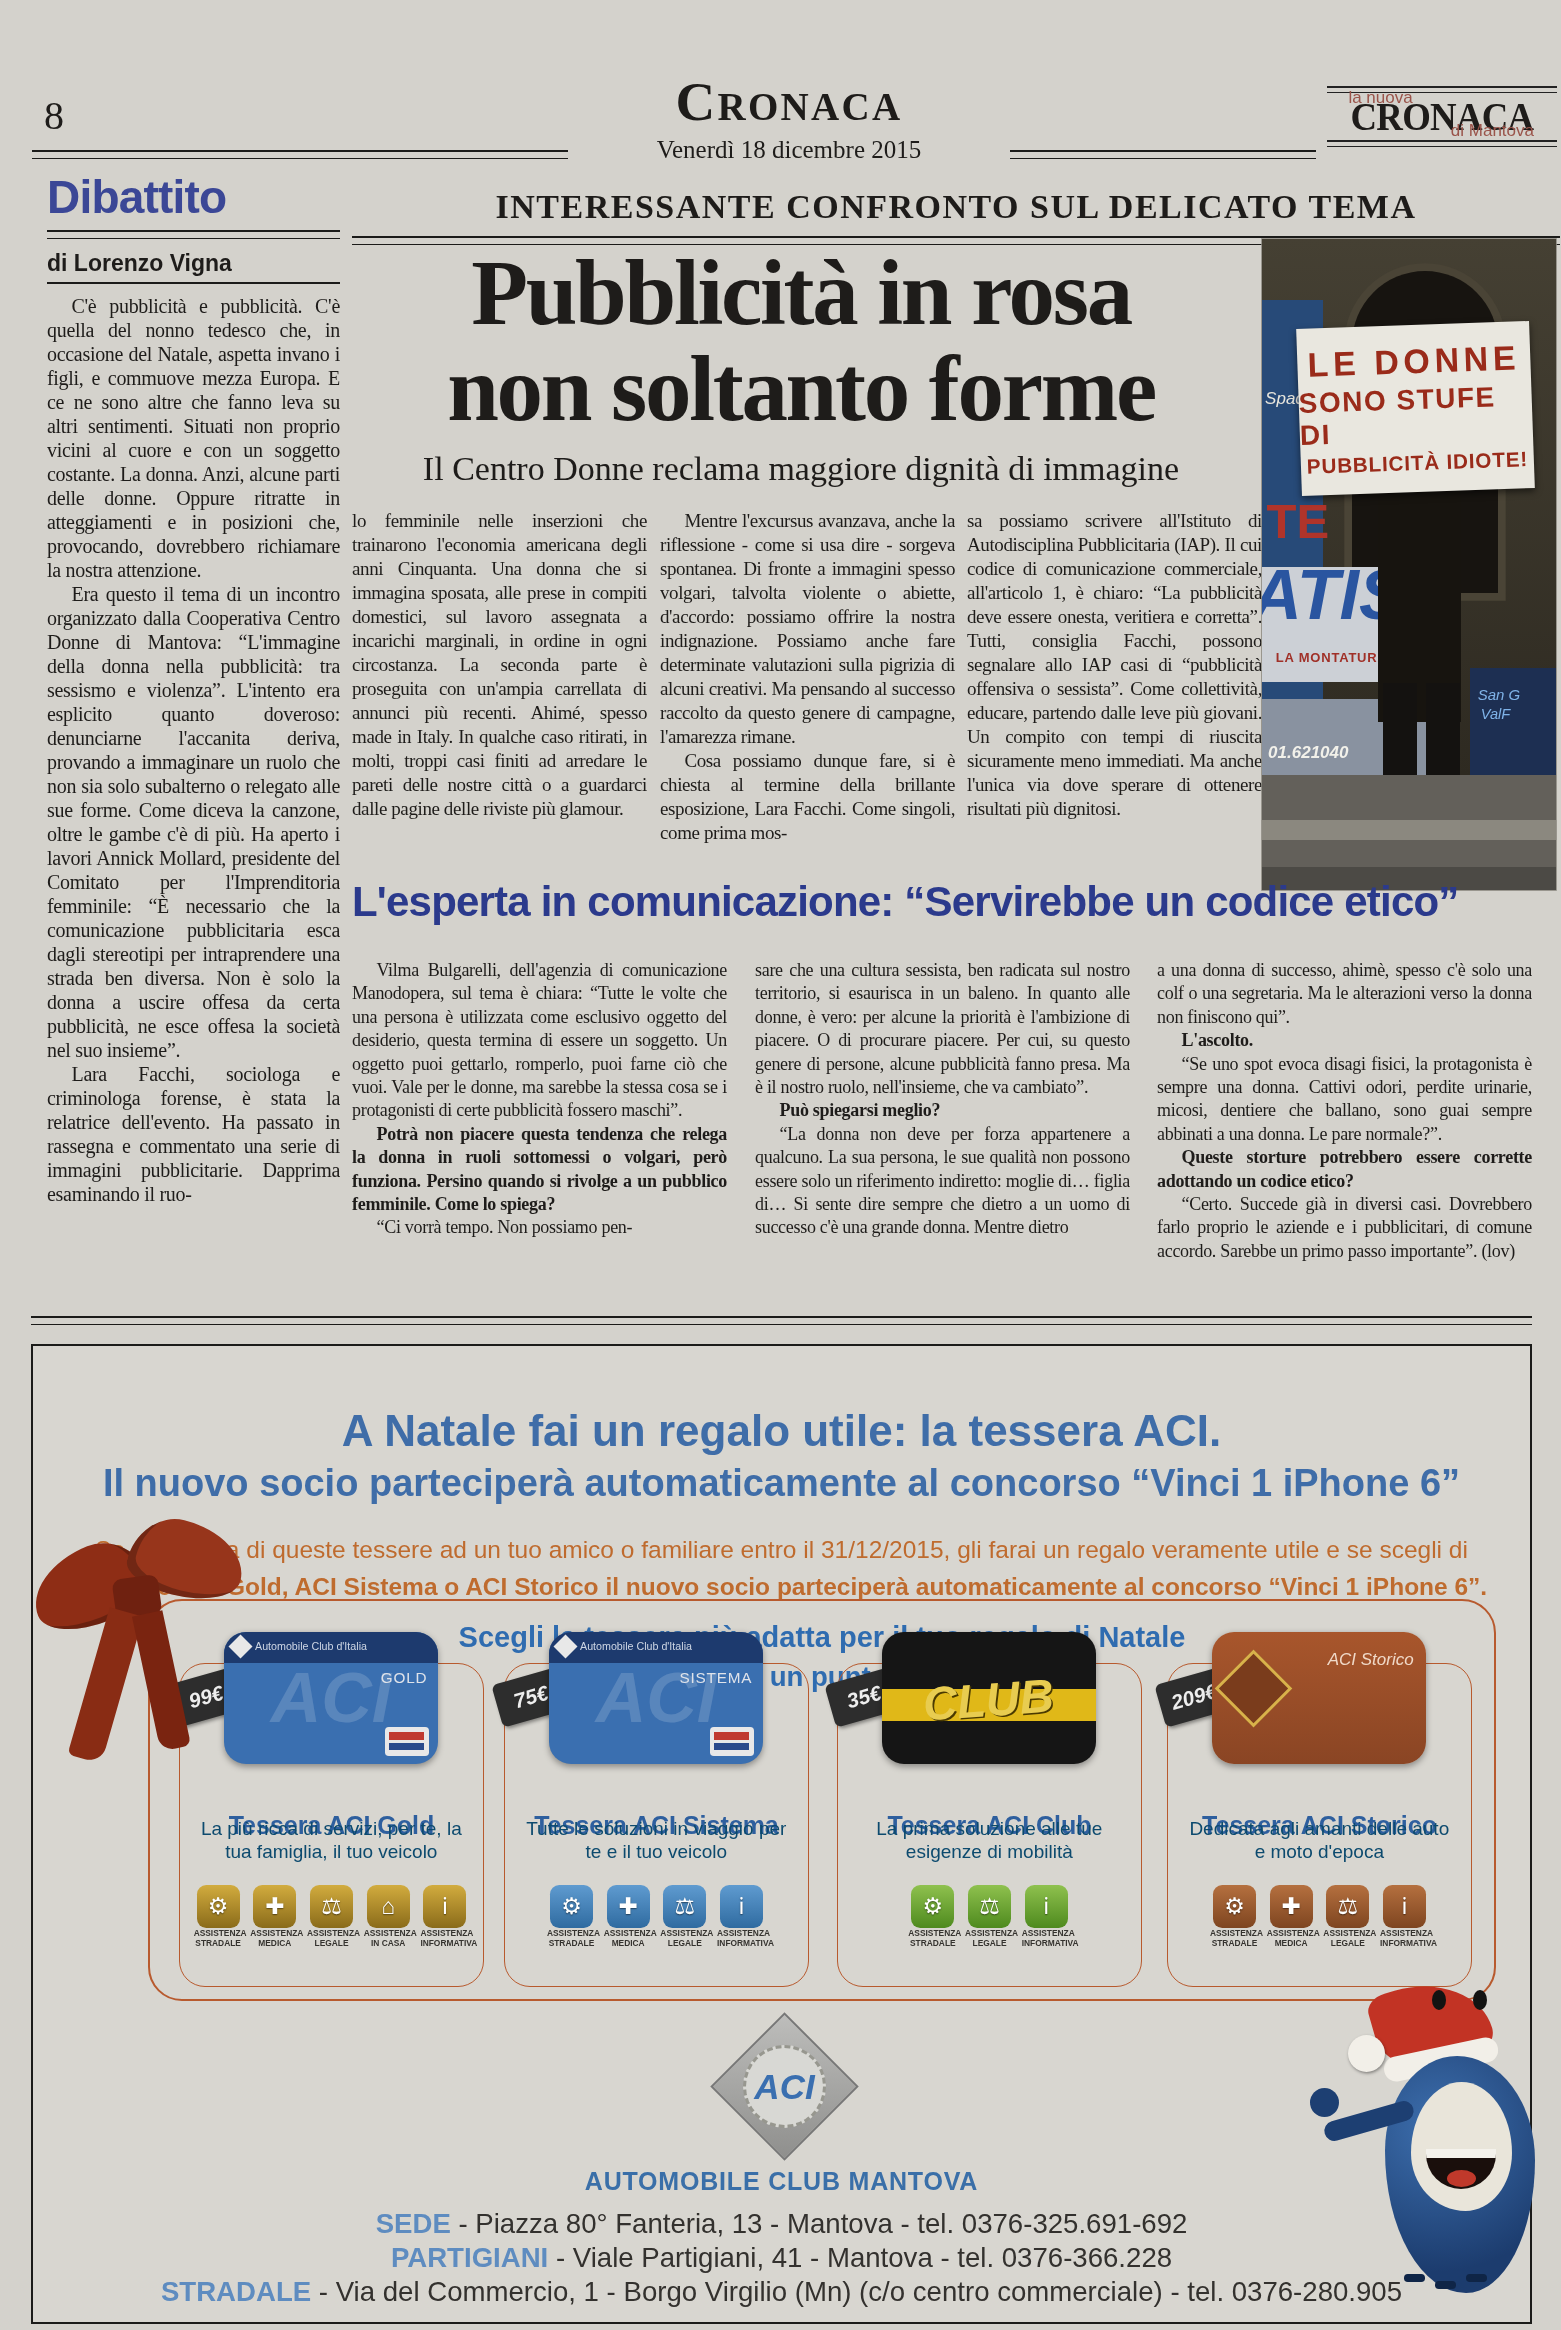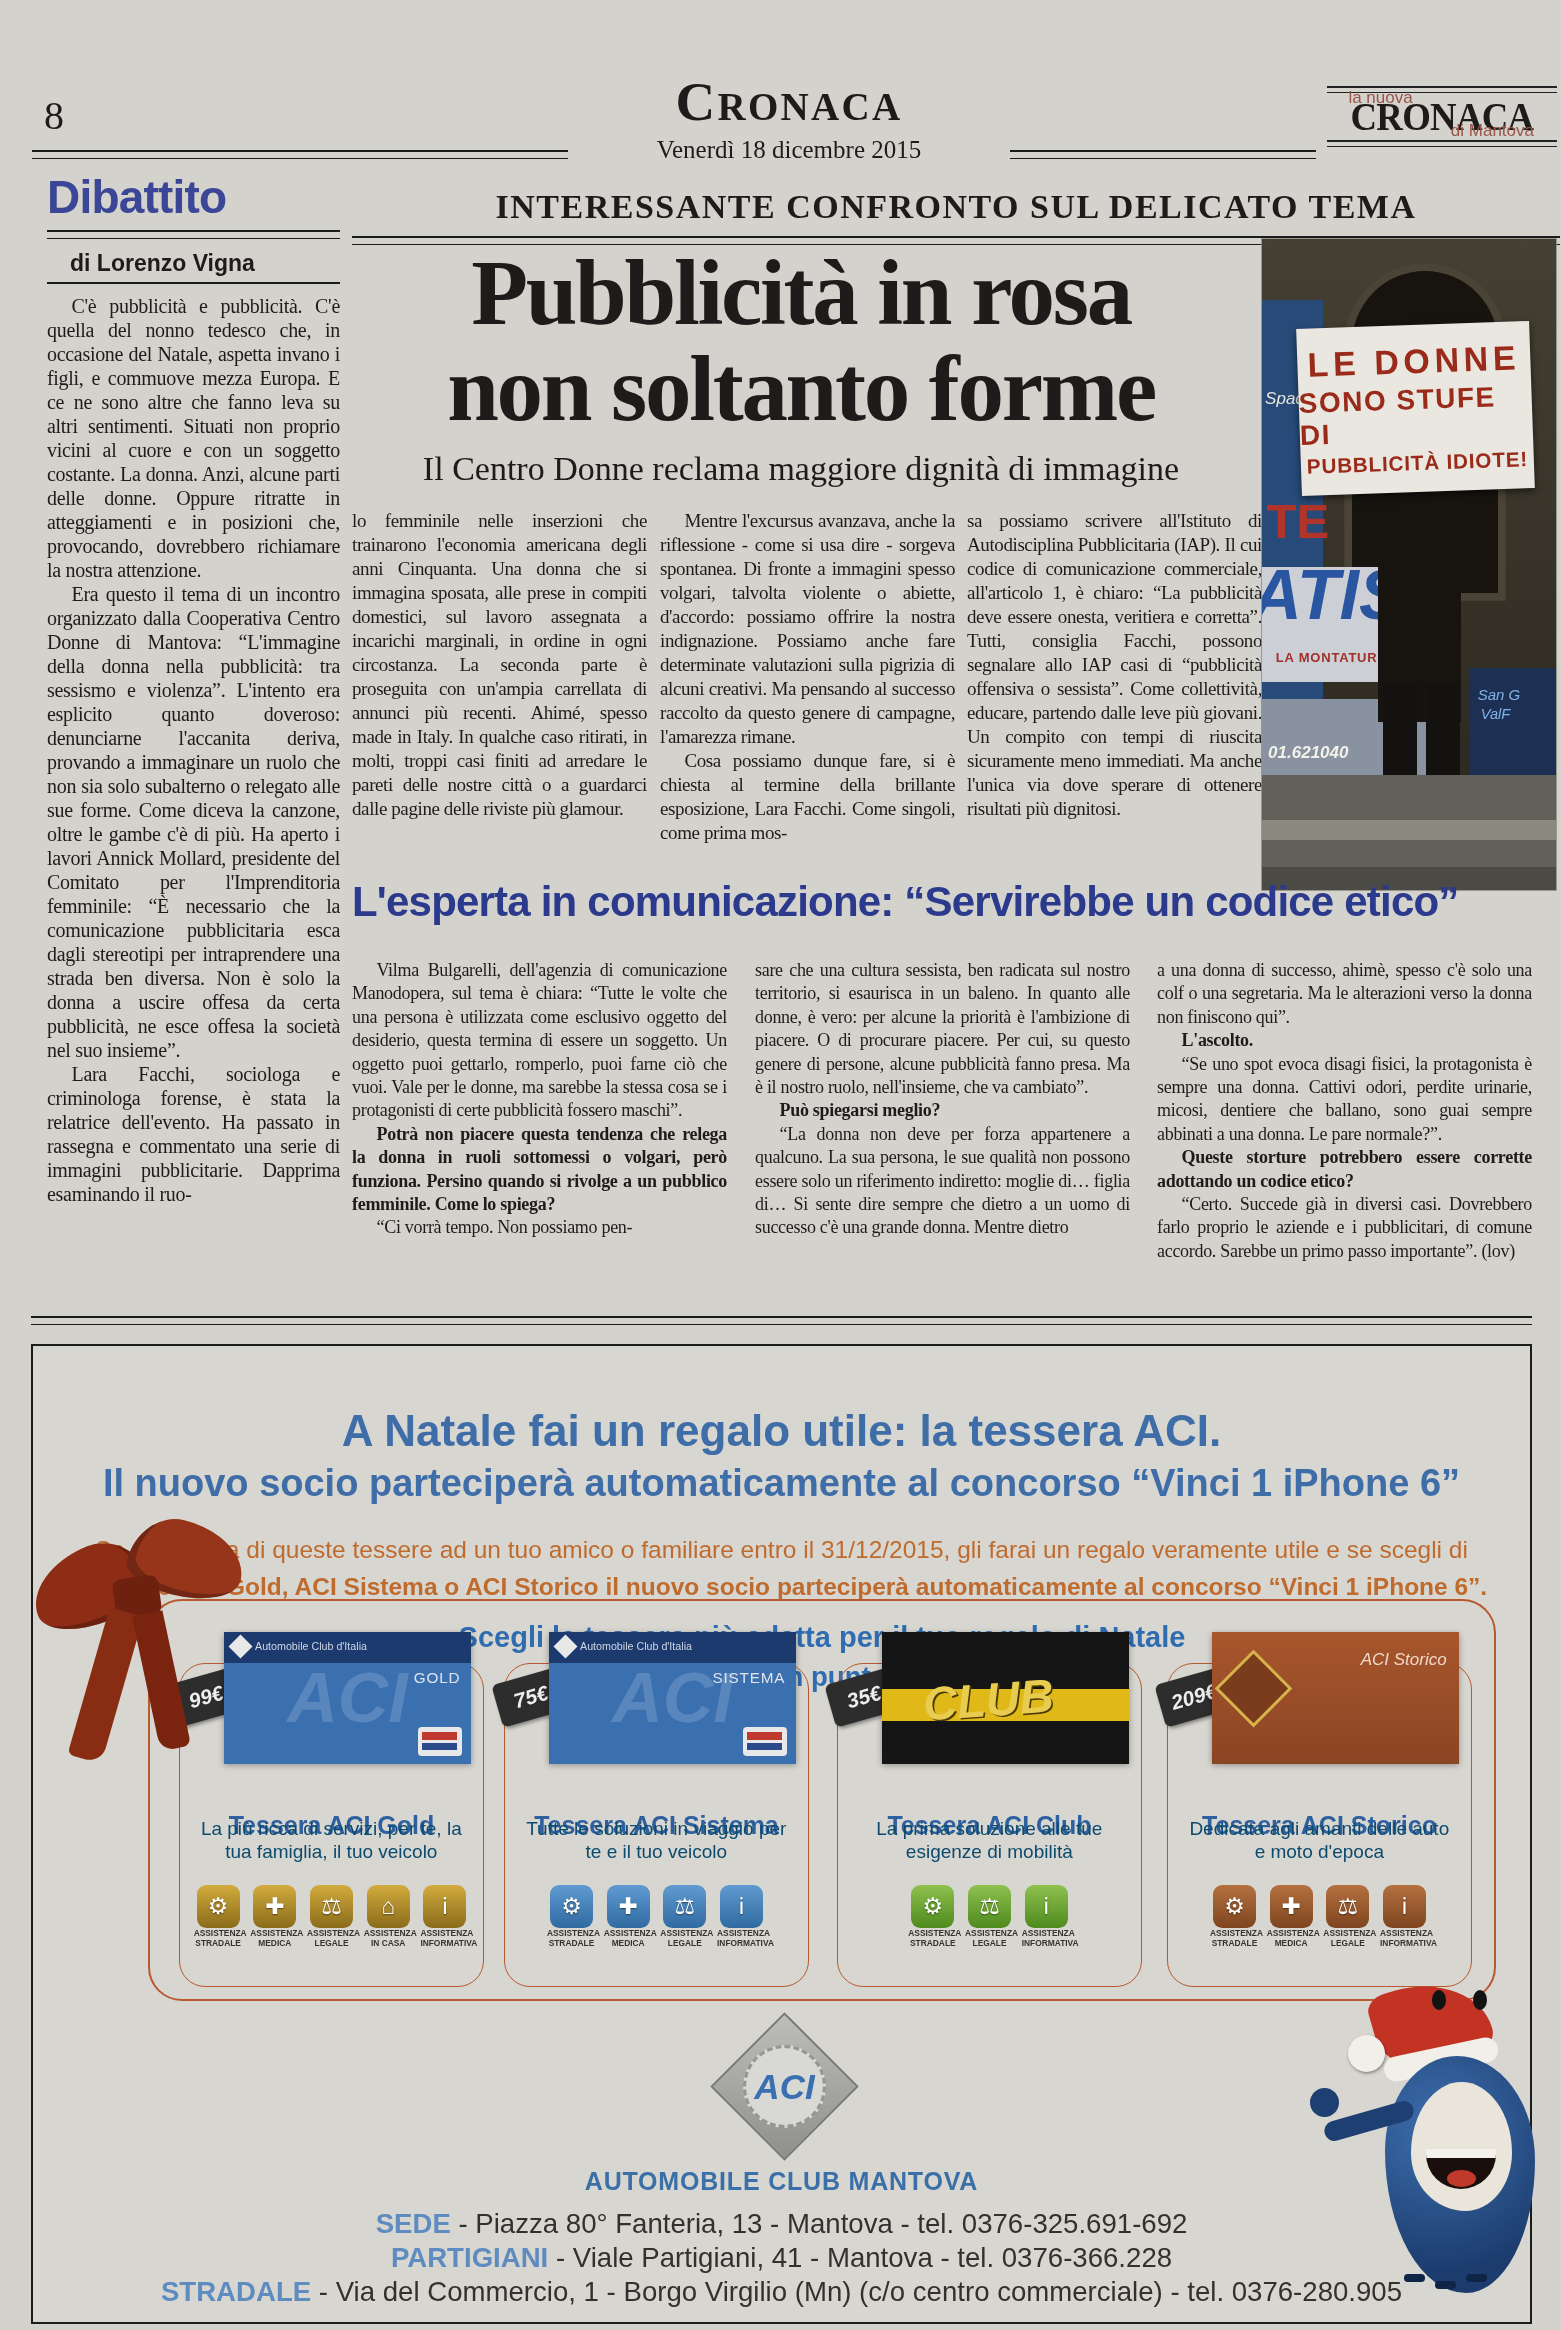--- a/index.html
+++ b/index.html
@@ -16,21 +16,21 @@
   .hr-right{left:1010px;top:150px;width:306px;}
   .mast{left:1327px;top:86px;width:230px;text-align:center;}
   .mast .mrule{height:3.8px;border-top:2.3px solid #222;border-bottom:0.8px solid #222;}
   .mast .mtitle{font-family:"Liberation Serif",serif;font-weight:700;font-size:40px;
                 letter-spacing:-0.8px;transform:scaleX(.92);line-height:47px;}
   .mast .msmall{position:absolute;font-family:"Liberation Sans",sans-serif;font-size:17px;color:#9a544a;}
   
   .debate-title{left:47px;top:170px;font-family:"Liberation Sans",sans-serif;font-weight:700;
                 font-size:46px;color:#3b4796;letter-spacing:-0.8px;}
   .debate-rule{left:47px;top:230px;width:293px;}
-  .byline{left:47px;top:250px;font-family:"Liberation Sans",sans-serif;font-weight:700;font-size:23px;margin-left:23px;}
+  .byline{left:47px;top:250px;font-family:"Liberation Sans",sans-serif;font-weight:700;font-size:23px;}
   .byline-rule{left:47px;top:282px;width:293px;height:1.5px;background:#1b1b19;}
   .debate-body{left:47px;top:294px;width:293px;height:1019px;overflow:hidden;
                font-size:20px;line-height:24px;letter-spacing:-0.3px;}
   .para{margin:0;text-align:justify;}
   .para.i{text-indent:24.5px;}
   .para.b{font-weight:700;}
   
   .kicker{left:352px;top:188px;width:1208px;text-align:center;font-weight:700;font-size:34px;
           letter-spacing:1.5px;white-space:nowrap;}
   .kicker-rule{left:352px;top:236px;width:1208px;}
@@ -102,22 +102,22 @@
            color:#2f6cb0;}
   .obox-l2{position:absolute;left:0;top:60px;width:100%;text-align:center;font-weight:700;font-size:27.6px;
            color:#2f6cb0;}
   #cards-row{position:absolute;left:0px;top:253px;width:1497px;height:398px;}
   .panel{position:absolute;top:64px;width:303px;height:322px;border:1.5px solid #b85a2e;border-radius:26px;}
   .panel:nth-child(1){left:146px;} .panel:nth-child(2){left:471px;}
   .panel:nth-child(3){left:804px;} .panel:nth-child(4){left:1134px;}
   .price{position:absolute;left:-9.2px;top:10.7px;width:70px;height:44px;background:#2d2d2d;color:#eee;
          font-style:italic;font-weight:700;font-size:20.7px;display:flex;align-items:center;
          justify-content:center;transform:rotate(-16deg);border-radius:6.1px;box-shadow:1.5px 2.3px 3.8px rgba(0,0,0,.4);}
-  .face{position:absolute;left:44px;top:-32px;width:214px;height:132px;border-radius:0;overflow:hidden;
-        box-shadow:0 2.3px 6.1px rgba(0,0,0,.35);padding-left:33px;}
+  .face{position:absolute;left:44px;top:-32px;width:214px;height:132px;border-radius:22px;overflow:hidden;
+        box-shadow:0 2.3px 6.1px rgba(0,0,0,.35);}
   .face.gold,.face.blue{background:#3a6fb0;}
   .face .band{position:absolute;left:0;top:0;width:100%;height:31px;background:#1d3a6e;}
   .face .bandtext{position:absolute;left:31px;top:7.7px;color:#cdd6e4;font-size:10.7px;}
   .face .band::before{content:"";position:absolute;left:7.7px;top:6.1px;width:17px;height:17px;background:#e8e8e8;
         transform:rotate(45deg);}
   .face .wm{position:absolute;left:0;top:26px;width:100%;text-align:center;font-weight:700;font-style:italic;
         font-size:70px;color:rgba(255,255,255,.16);}
   .face .clabel{position:absolute;right:10.7px;top:37px;color:#dfe3ea;font-size:15.3px;letter-spacing:0.8px;}
   .face .chip{position:absolute;right:9.2px;bottom:7.7px;width:44px;height:29px;background:#e8e8e8;border-radius:3.8px;}
   .face .chip::before{content:"";position:absolute;left:4.6px;top:4.6px;width:35px;height:7.7px;background:#c03a30;}

